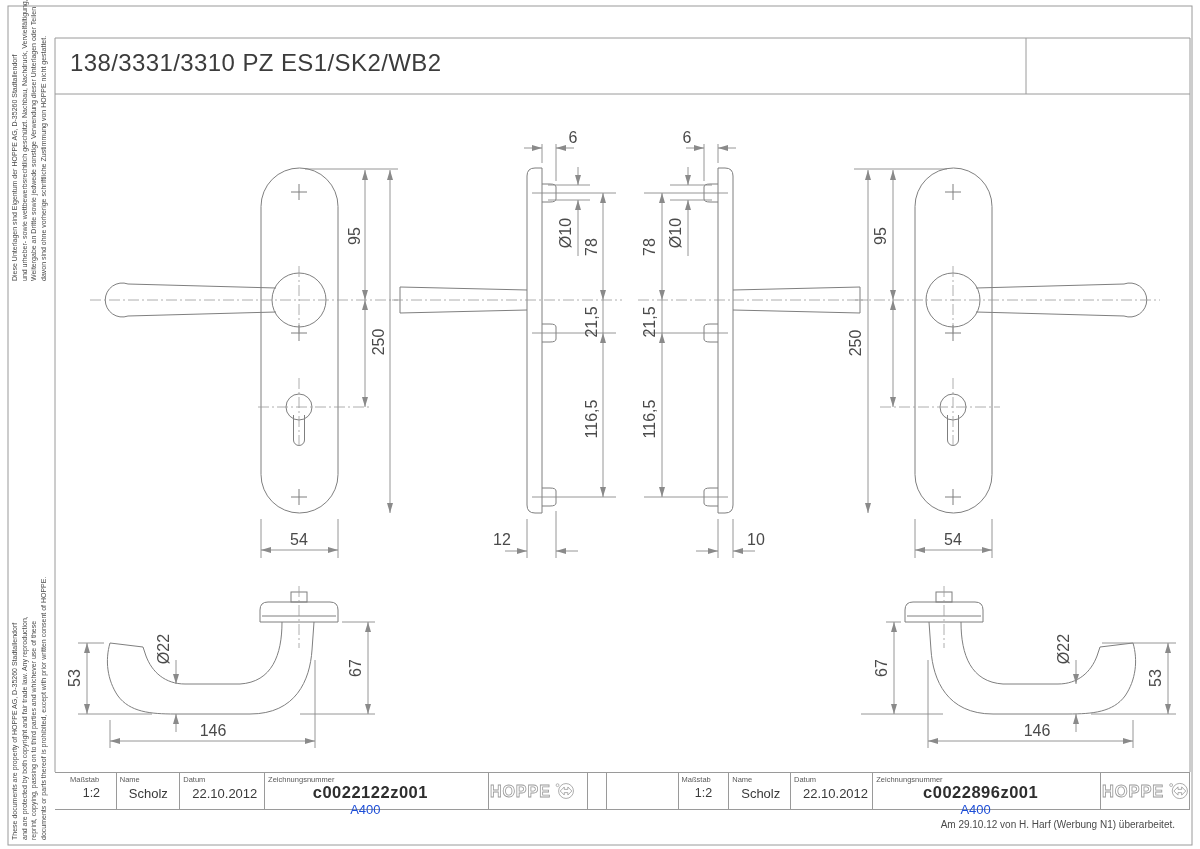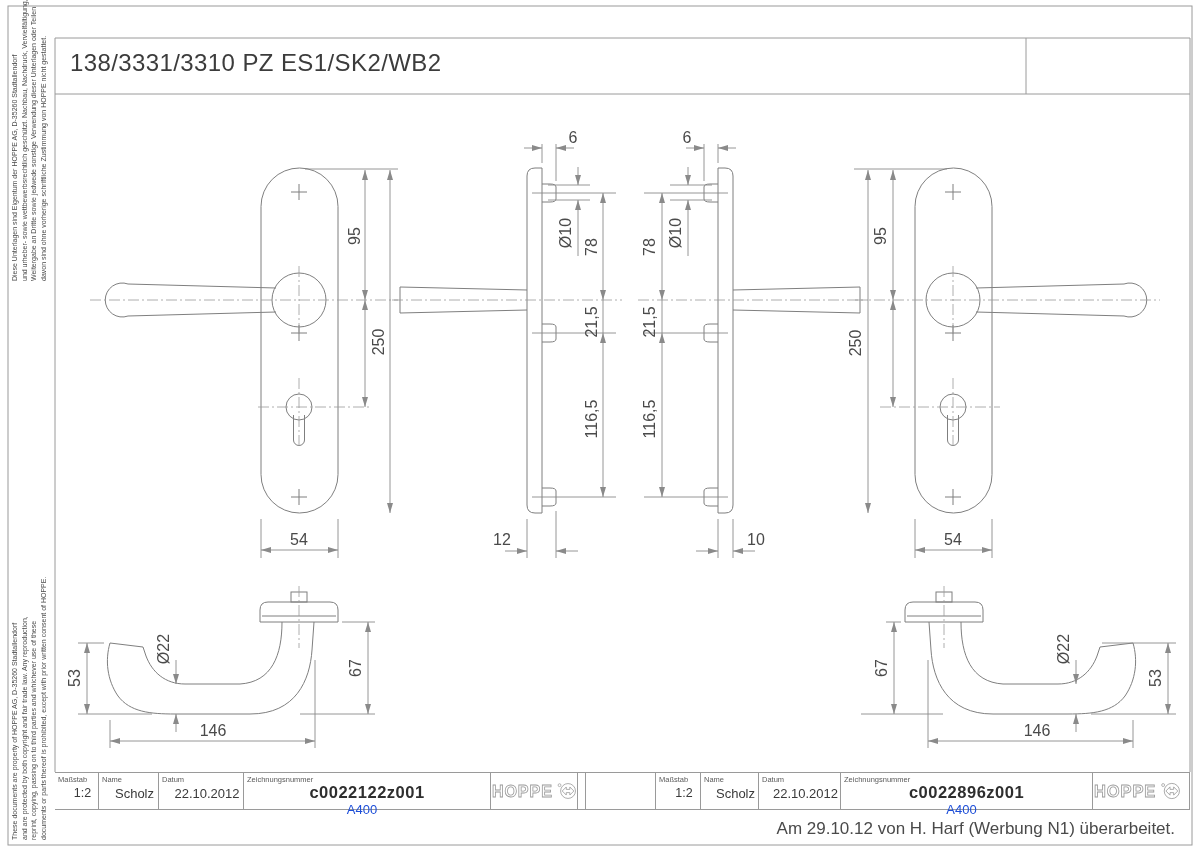--- a/index.html
+++ b/index.html
@@ -11,30 +11,30 @@
   .cl{stroke:#9a9a9a;stroke-width:0.8;fill:none;stroke-dasharray:11 3 2 3;}
   .fr{stroke:#9a9a9a;stroke-width:1;fill:none;}
   text.dt{font-family:"Liberation Sans",sans-serif;font-size:16px;fill:#4a4a4a;
           text-anchor:middle;stroke:none;}
   .hdr{position:absolute;left:70px;top:49px;font-size:24px;color:#3c3c3c;letter-spacing:0.4px;}
   .legal{position:absolute;transform:rotate(-90deg);transform-origin:top left;
          font-size:7px;line-height:9.5px;color:#4a4a4a;white-space:nowrap;}
   .legal div{white-space:nowrap;}
   .tband{position:absolute;left:55px;top:772px;width:1135px;height:38px;box-sizing:border-box;
          border-top:1px solid #9a9a9a;border-bottom:1px solid #9a9a9a;display:flex;}
-  .cell{box-sizing:border-box;border-left:1px solid #9a9a9a;position:relative;height:100%;}
+  .cell{box-sizing:border-box;border-left:1px solid #9a9a9a;position:relative;height:100%;margin-left:12px;}
   .cell:first-child{border-left:none;}
   .cell.last{border-right:1px solid #9a9a9a;}
   .lbl{position:absolute;left:3px;top:2px;font-size:7.5px;color:#5a5a5a;}
   .val{position:absolute;left:12px;right:0;top:13px;text-align:center;font-size:13px;color:#3a3a3a;}
   .numrow{position:absolute;left:0;right:0;top:10px;display:flex;align-items:center;flex-direction:column;}
   .num{flex:1;text-align:center;font-size:16.5px;font-weight:bold;color:#2e2e2e;letter-spacing:0.5px;}
   .code{font-size:13px;color:#1d4ed8;padding-right:10px;}
   .logo{display:flex;align-items:center;justify-content:flex-start;height:100%;}
-  .footnote{position:absolute;top:819px;right:25px;font-size:17px;color:#4a4a4a;}
+  .footnote{position:absolute;top:819px;right:25px;font-size:10px;color:#4a4a4a;}
 </style>
 </head>
 <body>
 
 <div id="page">
 
 <svg class="art" width="1200" height="849" viewBox="0 0 1200 849">
   <defs>
     <g id="cross">
           <line x1="-8" y1="0" x2="8" y2="0"></line>

